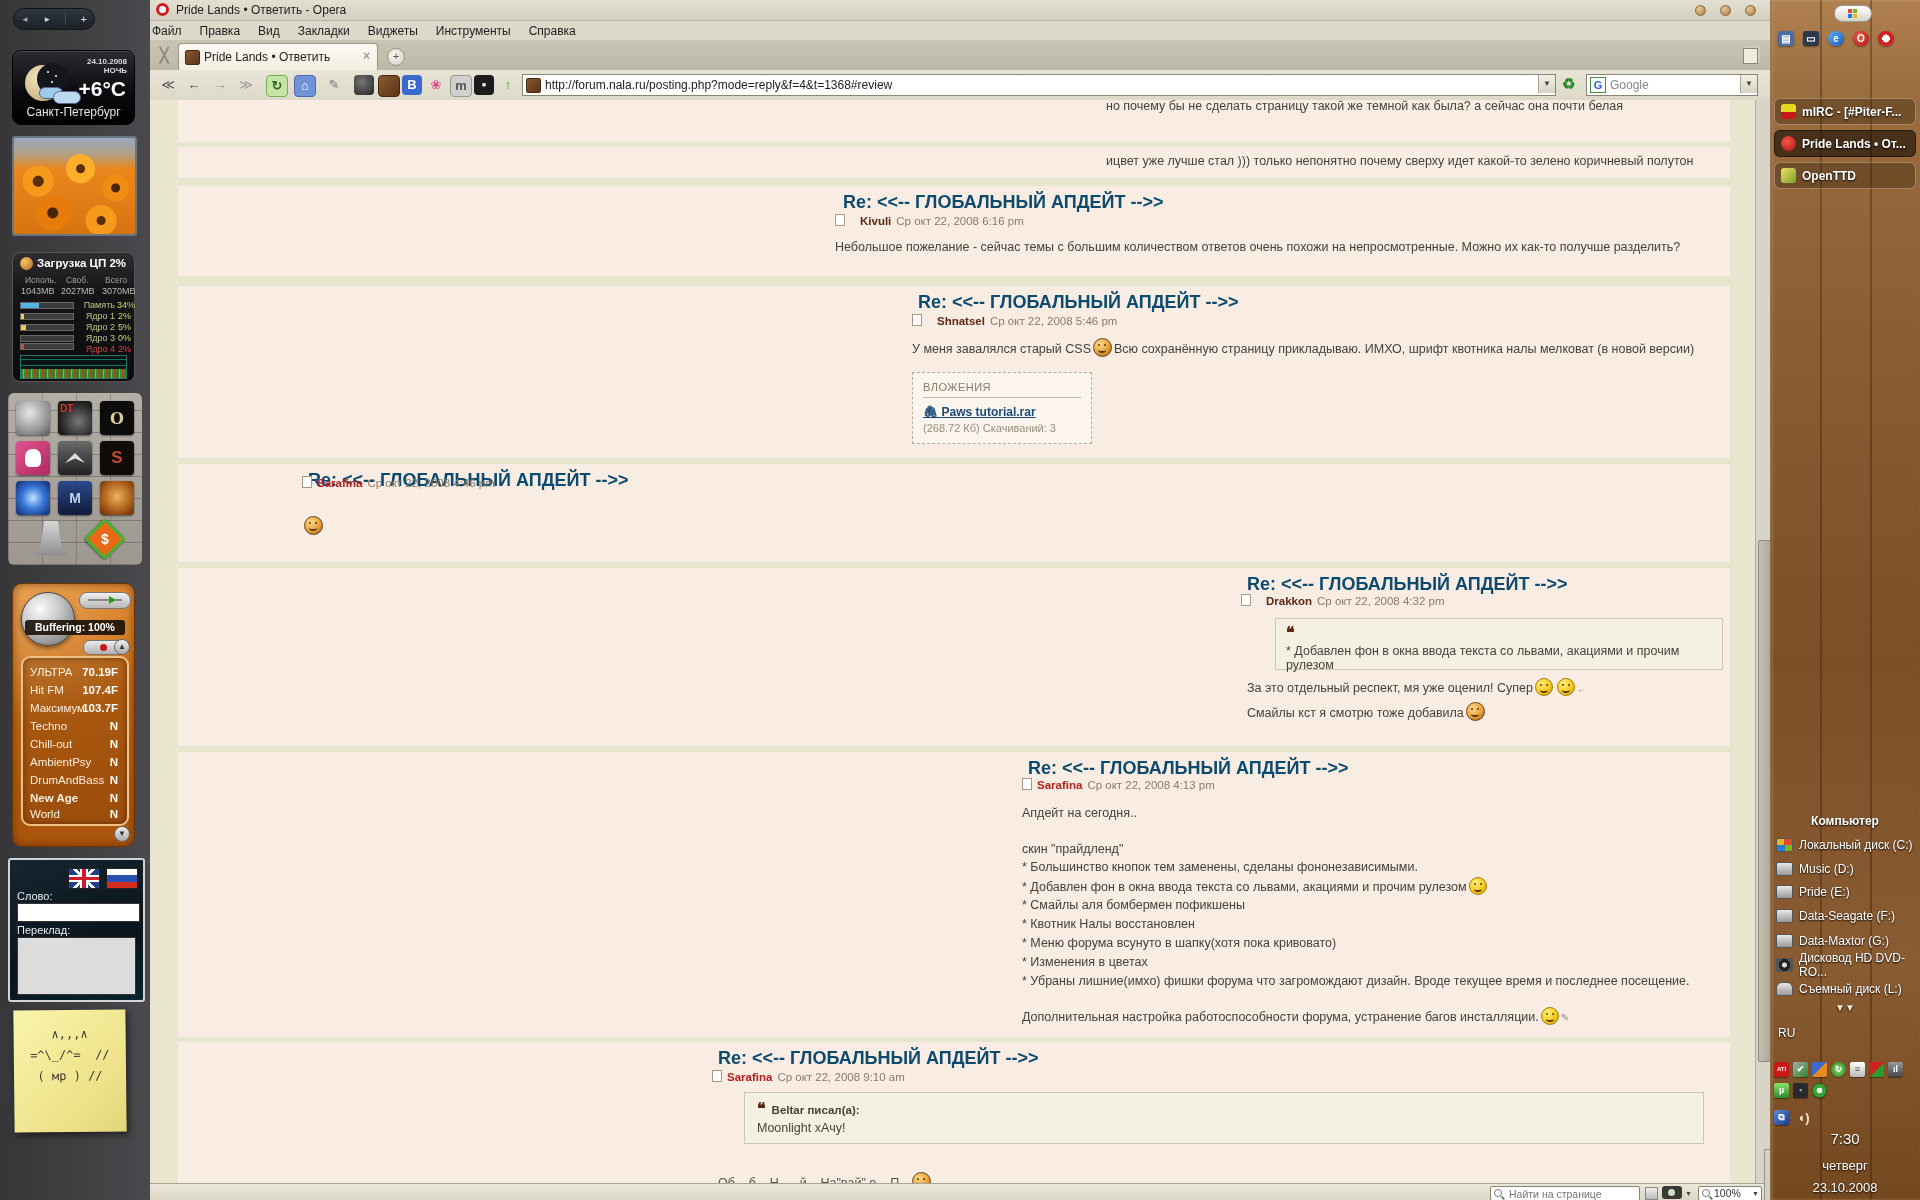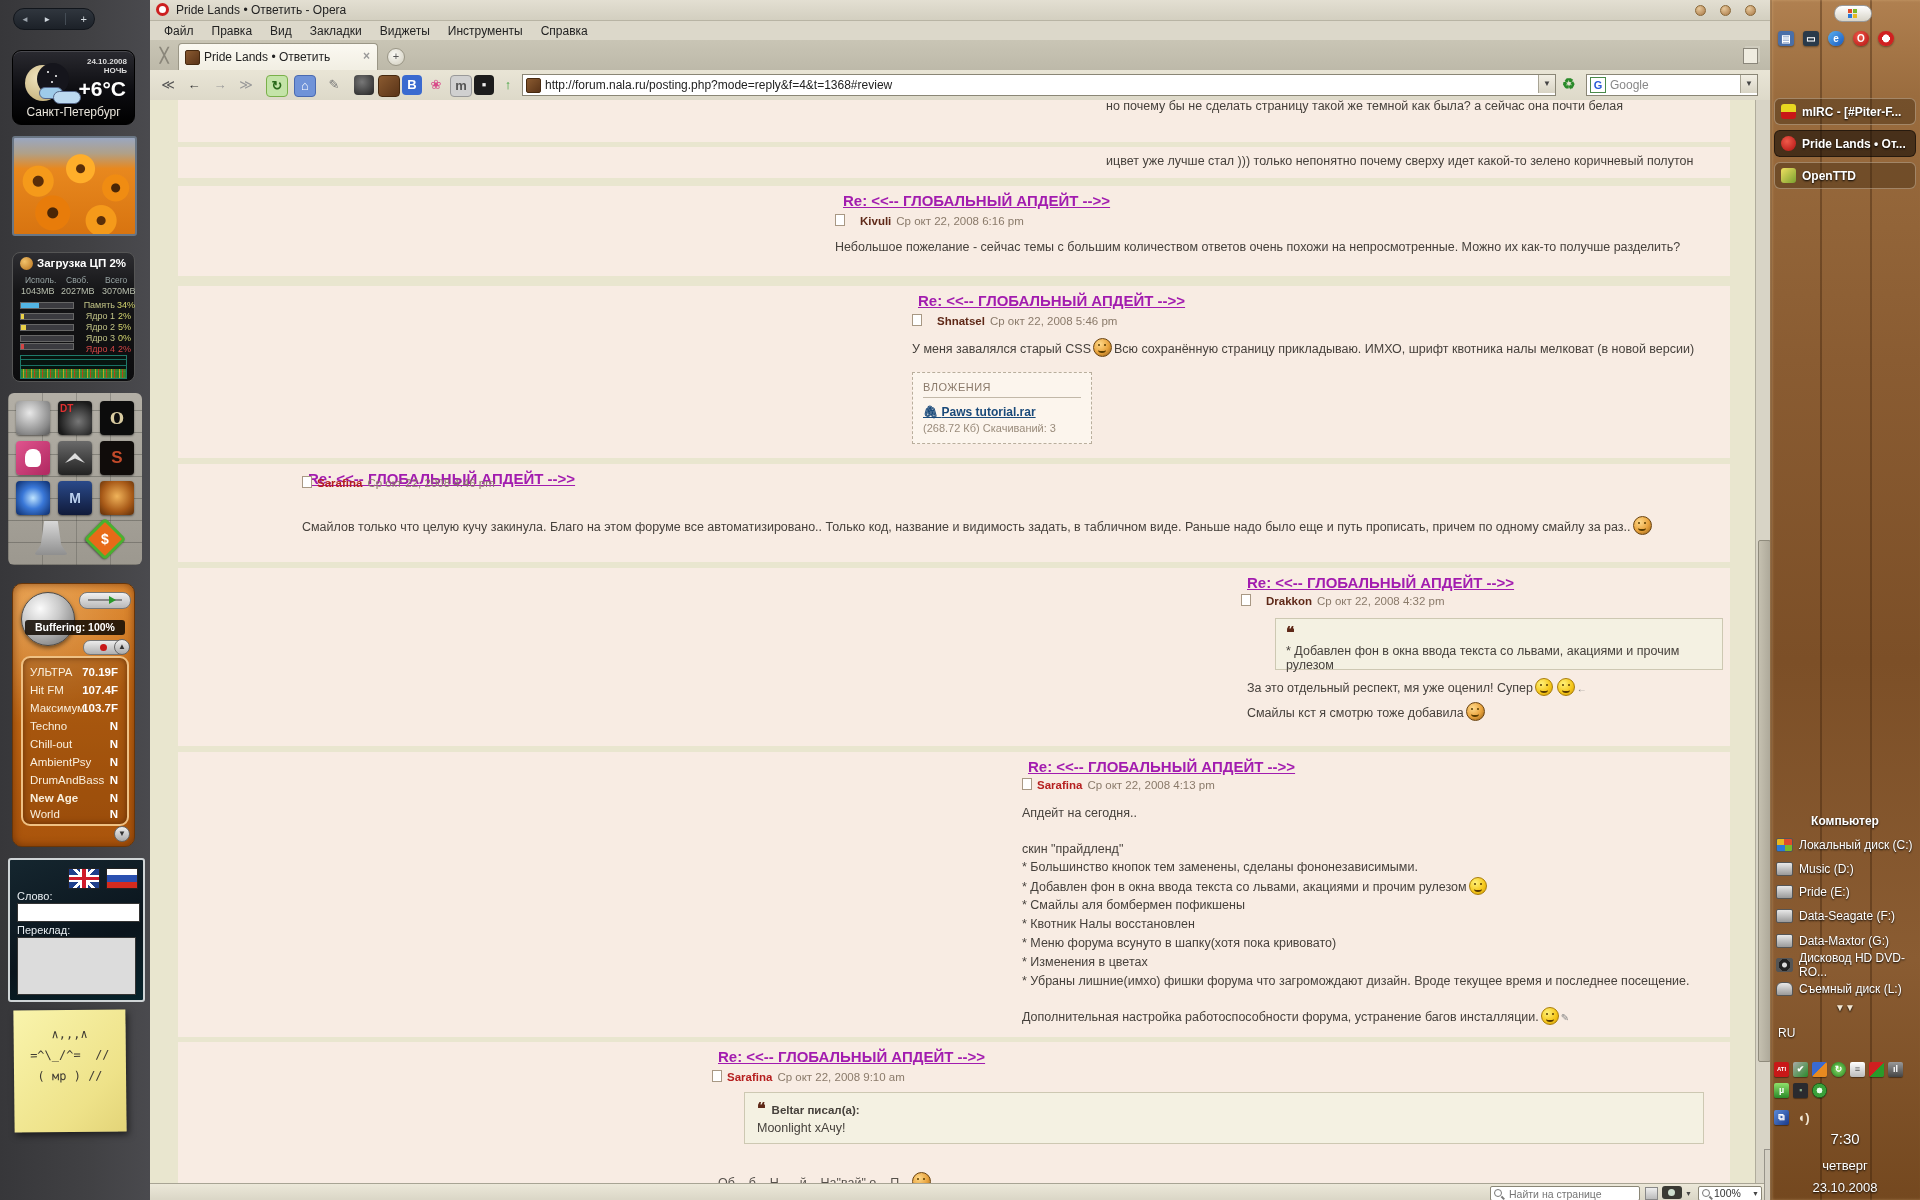--- a/index.html
+++ b/index.html
@@ -98,21 +98,21 @@
   .tarea{position:absolute;left:7px;width:117px;height:56px;background:#dcdcdc;border:1px solid #333;}
 
   .note{left:14px;top:1010px;width:112px;height:122px;background:linear-gradient(135deg,#f9f4ac,#eee289 70%,#e3d478);box-shadow:2px 3px 7px rgba(0,0,0,.55);transform:rotate(-.6deg);}
   .note pre{margin:14px 0 0 0;text-align:center;font-family:"DejaVu Sans Mono",monospace;font-size:12px;line-height:21px;color:#3e3a32;}
 
   
   #browser{left:150px;top:0;width:1620px;height:1200px;background:#e4e0d0;}
   .titlebar{left:0;top:0;width:1620px;height:20px;background:linear-gradient(180deg,#e3dfd2,#d3cfc0);border-bottom:1px solid #b8b4a4;font-size:12px;color:#222;}
   .operaicon{position:absolute;left:6px;top:3px;width:13px;height:13px;border-radius:50%;border:3px solid #cc1f1f;background:#fff;box-sizing:border-box;}
   .wdot{position:absolute;top:5px;width:9px;height:9px;border-radius:50%;background:radial-gradient(circle at 35% 30%,#e7c89a,#a87848);border:1px solid #8a6838;}
-  .menubar{left:0;top:21px;width:1620px;height:19px;background:#dcd8ca;font-size:12px;color:#222;display:flex;align-items:center;gap:18px;padding-left:14px;box-sizing:border-box;}
+  .menubar{left:0;top:21px;width:1620px;height:19px;background:#dcd8ca;font-size:12px;color:#222;display:flex;align-items:center;gap:18px;padding-left:2px;box-sizing:border-box;}
   .menubar span{cursor:default;}
   .tabbar{left:0;top:40px;width:1620px;height:30px;background:linear-gradient(180deg,#c9c5b5,#bdb9a9);border-bottom:1px solid #a8a494;}
   .paneltoggle{position:absolute;left:10px;top:7px;color:#8a867a;font-size:14px;font-weight:bold;}
   .tab{position:absolute;left:28px;top:3px;width:198px;height:27px;background:linear-gradient(180deg,#fbf9f2,#f1eee2);border:1px solid #9a9686;border-bottom:none;border-radius:4px 4px 0 0;font-size:12px;color:#222;}
   .favicon{display:inline-block;width:13px;height:13px;background:linear-gradient(135deg,#8a5a30,#5a3418);border:1px solid #46290f;border-radius:2px;vertical-align:-2px;}
   .tabclose{position:absolute;right:7px;top:5px;color:#999;font-size:12px;font-weight:bold;}
   .newtab{position:absolute;left:237px;top:8px;width:16px;height:16px;border-radius:50%;background:radial-gradient(circle at 40% 35%,#fafaf5,#cfcbbb);border:1px solid #9a9686;text-align:center;line-height:14px;font-size:11px;color:#555;}
   .tablisticon{position:absolute;right:12px;top:8px;width:13px;height:14px;background:#efece0;border:1px solid #8a867a;box-shadow:2px -2px 0 #cfccbe;}
   .toolbar{left:0;top:70px;width:1620px;height:30px;background:linear-gradient(180deg,#e9e5d6,#ddd9c9);border-bottom:1px solid #aaa695;}
   .tbi{position:absolute;top:5px;width:20px;height:20px;text-align:center;line-height:20px;font-size:13px;color:#555;}
@@ -124,21 +124,21 @@
   .gobtn{position:absolute;left:1412px;top:5px;font-size:15px;color:#2a8a2a;font-weight:bold;}
   .search{position:absolute;left:1436px;top:4px;width:170px;height:20px;background:#fff;border:1px solid #8a8676;font-size:12px;color:#888;}
   .gicon{position:absolute;left:3px;top:2px;width:14px;height:14px;border:1px solid #4a8a4a;background:#fff;color:#2a5ad8;font-weight:bold;font-size:11px;text-align:center;line-height:14px;}
   .searchlabel{position:absolute;left:23px;top:3px;}
 
   #content{left:0;top:100px;width:1605px;height:1083px;background:#e9e6cf;overflow:hidden;}
   .vscroll{left:1605px;top:100px;width:15px;height:1083px;background:#d8d4c6;border-left:1px solid #b0ac9c;}
   .vthumb{position:absolute;left:2px;top:440px;width:11px;height:520px;background:linear-gradient(90deg,#c5c0b0,#aea99a);border:1px solid #8f8b7c;border-radius:2px;}
 
   .post{position:absolute;left:28px;width:1552px;background:#f8ece3;}
-  .ptitle{position:absolute;font-weight:bold;font-size:15px;color:#a21caf;text-decoration:underline;}
+  .ptitle{position:absolute;font-weight:bold;font-size:18px;color:#0c4a6e;}
   .pby{position:absolute;font-size:11.5px;color:#8a7a6a;}
   .pby b{margin-right:5px;}
   .adark{color:#5e2817;padding-left:10px;} .ared{color:#b51f1f;}
   .pgico{display:inline-block;width:8px;height:10px;background:#fff;border:1px solid #a89884;margin-right:5px;vertical-align:-1px;}
   .pbody{position:absolute;font-size:12.5px;color:#46413c;line-height:19px;}
   .quote{position:absolute;background:#f4f1e2;border:1px solid #cdc8b2;font-size:12.5px;color:#46413c;}
   .qmark{color:#5e2817;font-weight:bold;font-size:16px;margin-right:6px;}
   .attach{position:absolute;background:#fcf5ed;border:1px dashed #b9ae9c;font-size:11px;color:#8a7a6a;}
   .attach .hd{position:absolute;left:10px;top:8px;letter-spacing:.5px;}
   .attach .hr{position:absolute;left:10px;right:10px;top:24px;height:1px;background:#c2b8a8;}
@@ -409,21 +409,21 @@
           <span class="hd">ВЛОЖЕНИЯ</span>
           <span class="hr"></span>
           <span class="file">🖇 <span>Paws tutorial.rar</span></span>
           <span class="meta">(268.72 Кб) Скачиваний: 3</span>
         </div>
       </div>
 
       <div class="post" style="top:364px;height:98px;">
         <div class="ptitle" style="left:130px;top:6px;">Re: &lt;&lt;-- ГЛОБАЛЬНЫЙ АПДЕЙТ --&gt;&gt;</div>
         <div class="pby" style="left:124px;top:12px;"><span class="pgico"></span><b class="ared">Sarafina</b><span>Ср окт 22, 2008 4:46 pm</span></div>
-        <div class="pbody" style="left:124px;top:52px;right:20px;"><span>Смайлов только что целую кучу закинула. Благо на этом форуме все автоматизировано.. Только код, название и видимость задать, в табличном виде. Раньше надо было еще и путь прописать, причем по одному смайлу за раз..</span><span class="smiley lion"></span></div>
+        <div class="pbody" style="left:124px;top:52px;right:20px;"><span class="smiley lion"></span></div>
       </div>
 
       <div class="post" style="top:468px;height:178px;">
         <div class="ptitle" style="left:1069px;top:6px;">Re: &lt;&lt;-- ГЛОБАЛЬНЫЙ АПДЕЙТ --&gt;&gt;</div>
         <div class="pby" style="left:1063px;top:26px;"><span class="pgico"></span><b class="adark">Drakkon</b><span>Ср окт 22, 2008 4:32 pm</span></div>
         <div class="quote" style="left:1097px;top:50px;width:446px;height:50px;">
           <div style="margin:4px 0 0 10px;"><span class="qmark">❝</span></div>
           <div style="margin:2px 10px 0 10px;">* Добавлен фон в окна ввода текста со львами, акациями и прочим рулезом</div>
         </div>
         <div class="pbody" style="left:1069px;top:110px;right:20px;"><span>За это отдельный респект, мя уже оценил! Супер</span><span class="smiley"></span><span class="smiley"></span><span class="smarrow">←</span></div>

